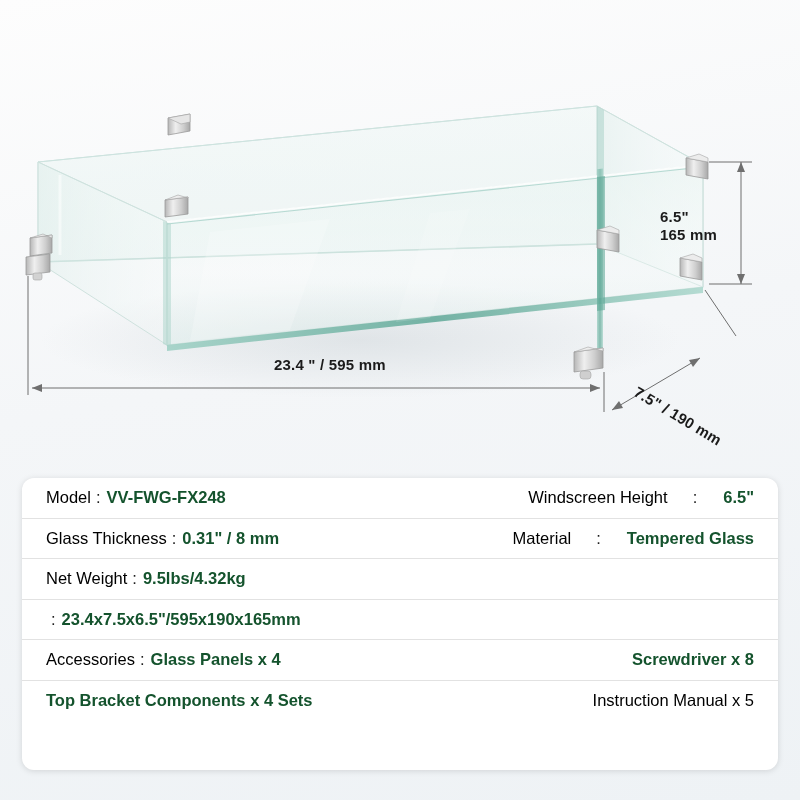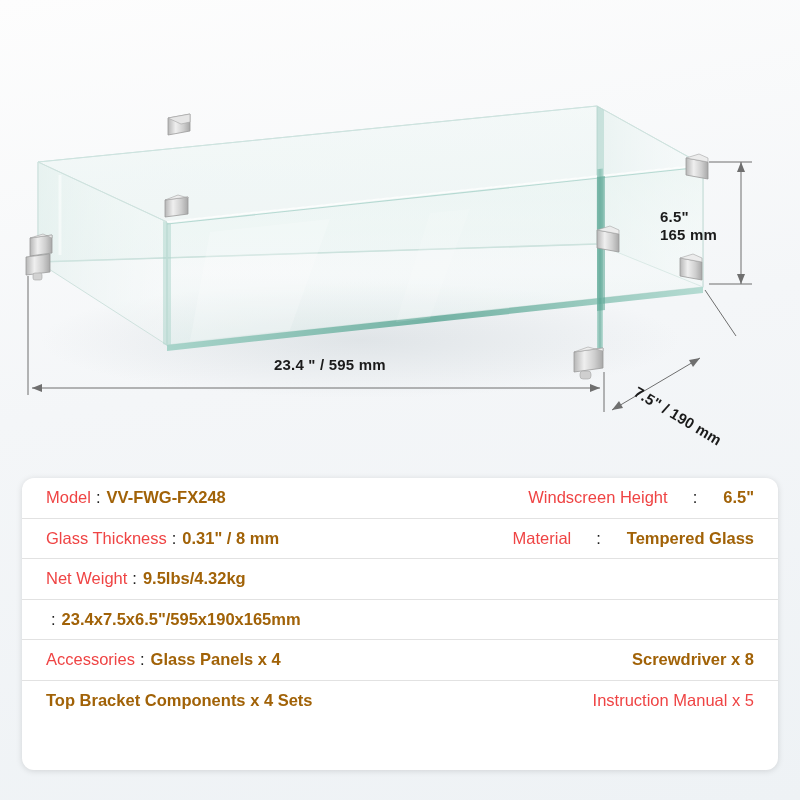--- a/index.html
+++ b/index.html
@@ -90,26 +90,26 @@
     display: flex;
     align-items: baseline;
     white-space: nowrap;
   }
   .cell.right {
     margin-left: auto;
     gap: 20px;
   }
   .lbl {
     font-size: 16.5px;
-    color: #ef4444;
+    color: #000000;
     font-weight: normal;
   }
   .val {
     font-size: 16.5px;
-    color: #a16207;
+    color: #14532d;
     font-weight: bold;
     margin-left: 6px;
   }
   .val.solo {
     margin-left: 0;
   }
   .sep {
     font-size: 16.5px;
     color: #1f1f1f;
     margin-left: 5px;

